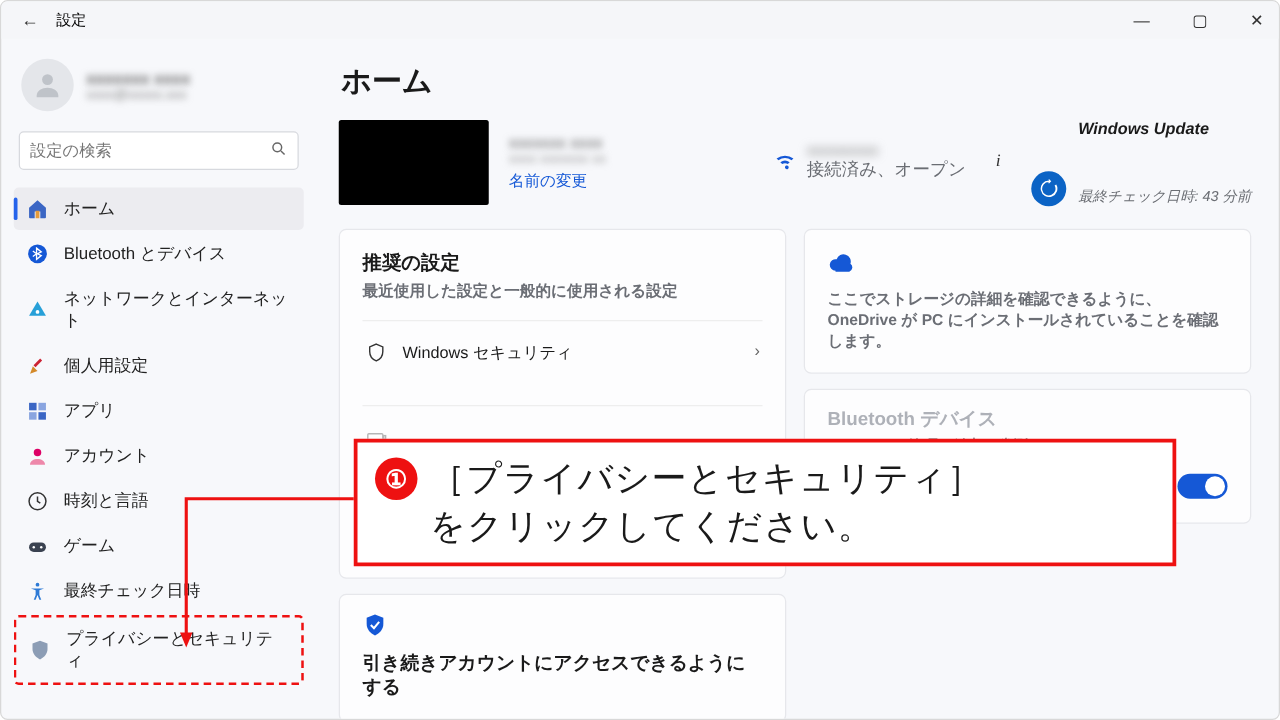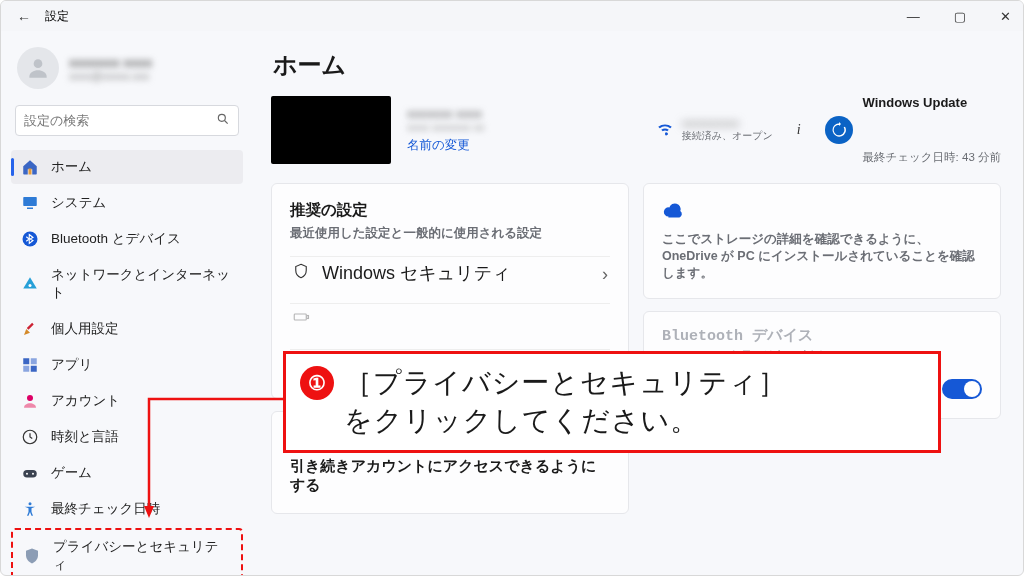--- a/index.html
+++ b/index.html
@@ -111,48 +111,48 @@
     display:flex; align-items:center; gap:16px; margin-bottom:18px;
   }
   .hero .thumb { width:120px; height:68px; background:#000; border-radius:2px; }
   .hero .dev { filter:blur(3px); color:#666; }
   .hero .devsub { filter:blur(3px); color:#999; font-size:11px; }
   .hero .rename { color:#1558d6; font-size:12.5px; margin-top:4px; }
 
   .hero-right { margin-left:auto; display:flex; align-items:center; gap:22px; }
   .net { display:flex; align-items:center; gap:8px; }
   .net .lbl { filter:blur(4px); color:#777; font-size:11.5px; }
-  .net .sub { color:#6a6d73; font-size:10px;font-family:Liberation Serif, serif; }
+  .net .sub { color:#6a6d73; font-size:14px;font-family:Liberation Serif, serif; }
   .wifi-ic svg { width:18px; height:18px; fill:#1558d6; }
   .info-ic { font-family:serif; font-style:italic; color:#333; font-size:14px; padding:0 2px;}
-  .wu { display:flex; align-items:center; gap:10px; }
+  .wu { display:flex; align-items:flex-end; gap:10px;font-style:italic; }
   .wu .circ { width:28px; height:28px; border-radius:50%; background:#0b63c5; display:flex; align-items:center; justify-content:center; }
   .wu .circ svg { width:16px; height:16px; fill:#fff; }
   .wu .t1 { font-size:13px; font-weight:600; }
   .wu .t2 { font-size:11.5px; color:#6a6d73;margin-top:40px; }
 
   .cards { display:flex; gap:14px; }
   .col { flex:1; display:flex; flex-direction:column; gap:12px; }
   .card {
     background:#fdfdfe; border:1px solid #e6e7eb; border-radius:6px;
     padding:16px 18px;
   }
   .card h3 { font-size:15.5px; font-weight:600; margin-bottom:4px; }
   .card .sub { font-size:12.5px; color:#6b6e75;font-weight:bold; }
   .setting-row {
-    display:flex; align-items:flex-end; gap:12px;
-    padding:4px 2px; border-top:1px solid #eee; margin-top:14px;
-    font-size:18px;
+    display:flex; align-items:flex-start; gap:12px;
+    padding:16px 2px; border-top:1px solid #eee; margin-top:14px;
+    font-size:13px;
   }
   .setting-row:first-of-type { border-top:none; margin-top:10px; }
   .setting-row .chev { margin-left:auto; color:#666; }
   .setting-row.dim { color:#b8bbc2; }
   .setting-row.dim svg { opacity:.35; }
 
-  .card.compact h3 { font-size:15px;font-family:Liberation Mono, monospace; }
+  .card.compact h3 { font-size:15px; }
   .card.compact { padding:14px 18px; }
 
   .bt-row { display:flex; align-items:center; gap:12px; padding-top:8px; }
   .bt-row .name { font-size:13px; }
   .bt-row .sub  { font-size:11.5px; color:#6b6e75; }
   .bt-row .sub .blur { filter:blur(3px); }
   .toggle-wrap { margin-left:auto; display:flex; align-items:center; gap:8px; font-size:12.5px; }
   .toggle {
     width:40px; height:20px; border-radius:10px; background:#1558d6; position:relative;
   }
@@ -223,29 +223,20 @@
 
       <div class="nav">
         <div class="nav-item active">
           <span class="nav-icon">
               <svg viewBox="0 0 24 24">
                 <path fill="#3b66c4" d="M3 11l9-8 9 8v10a1 1 0 0 1-1 1h-5v-7h-6v7H4a1 1 0 0 1-1-1z"></path>
                 <path fill="#e59b3a" d="M10 14h4v8h-4z"></path>
               </svg>
             </span>
           <span>ホーム</span>
-        </div>
-        <div class="nav-item">
-          <span class="nav-icon">
-              <svg viewBox="0 0 24 24">
-                <rect x="3" y="4" width="18" height="12" rx="1" fill="#2e7bd6"></rect>
-                <rect x="8" y="18" width="8" height="2" fill="#2e7bd6"></rect>
-              </svg>
-            </span>
-          <span>システム</span>
         </div>
         <div class="nav-item">
           <span class="nav-icon">
               <svg viewBox="0 0 24 24">
                 <circle cx="12" cy="12" r="10" fill="#1558d6"></circle>
                 <path d="M11 6l5 4-4 2 4 2-5 4V6z M7 9l4 3-4 3" stroke="#fff" stroke-width="1.4" fill="none"></path>
               </svg>
             </span>
           <span>Bluetooth とデバイス</span>
         </div>

